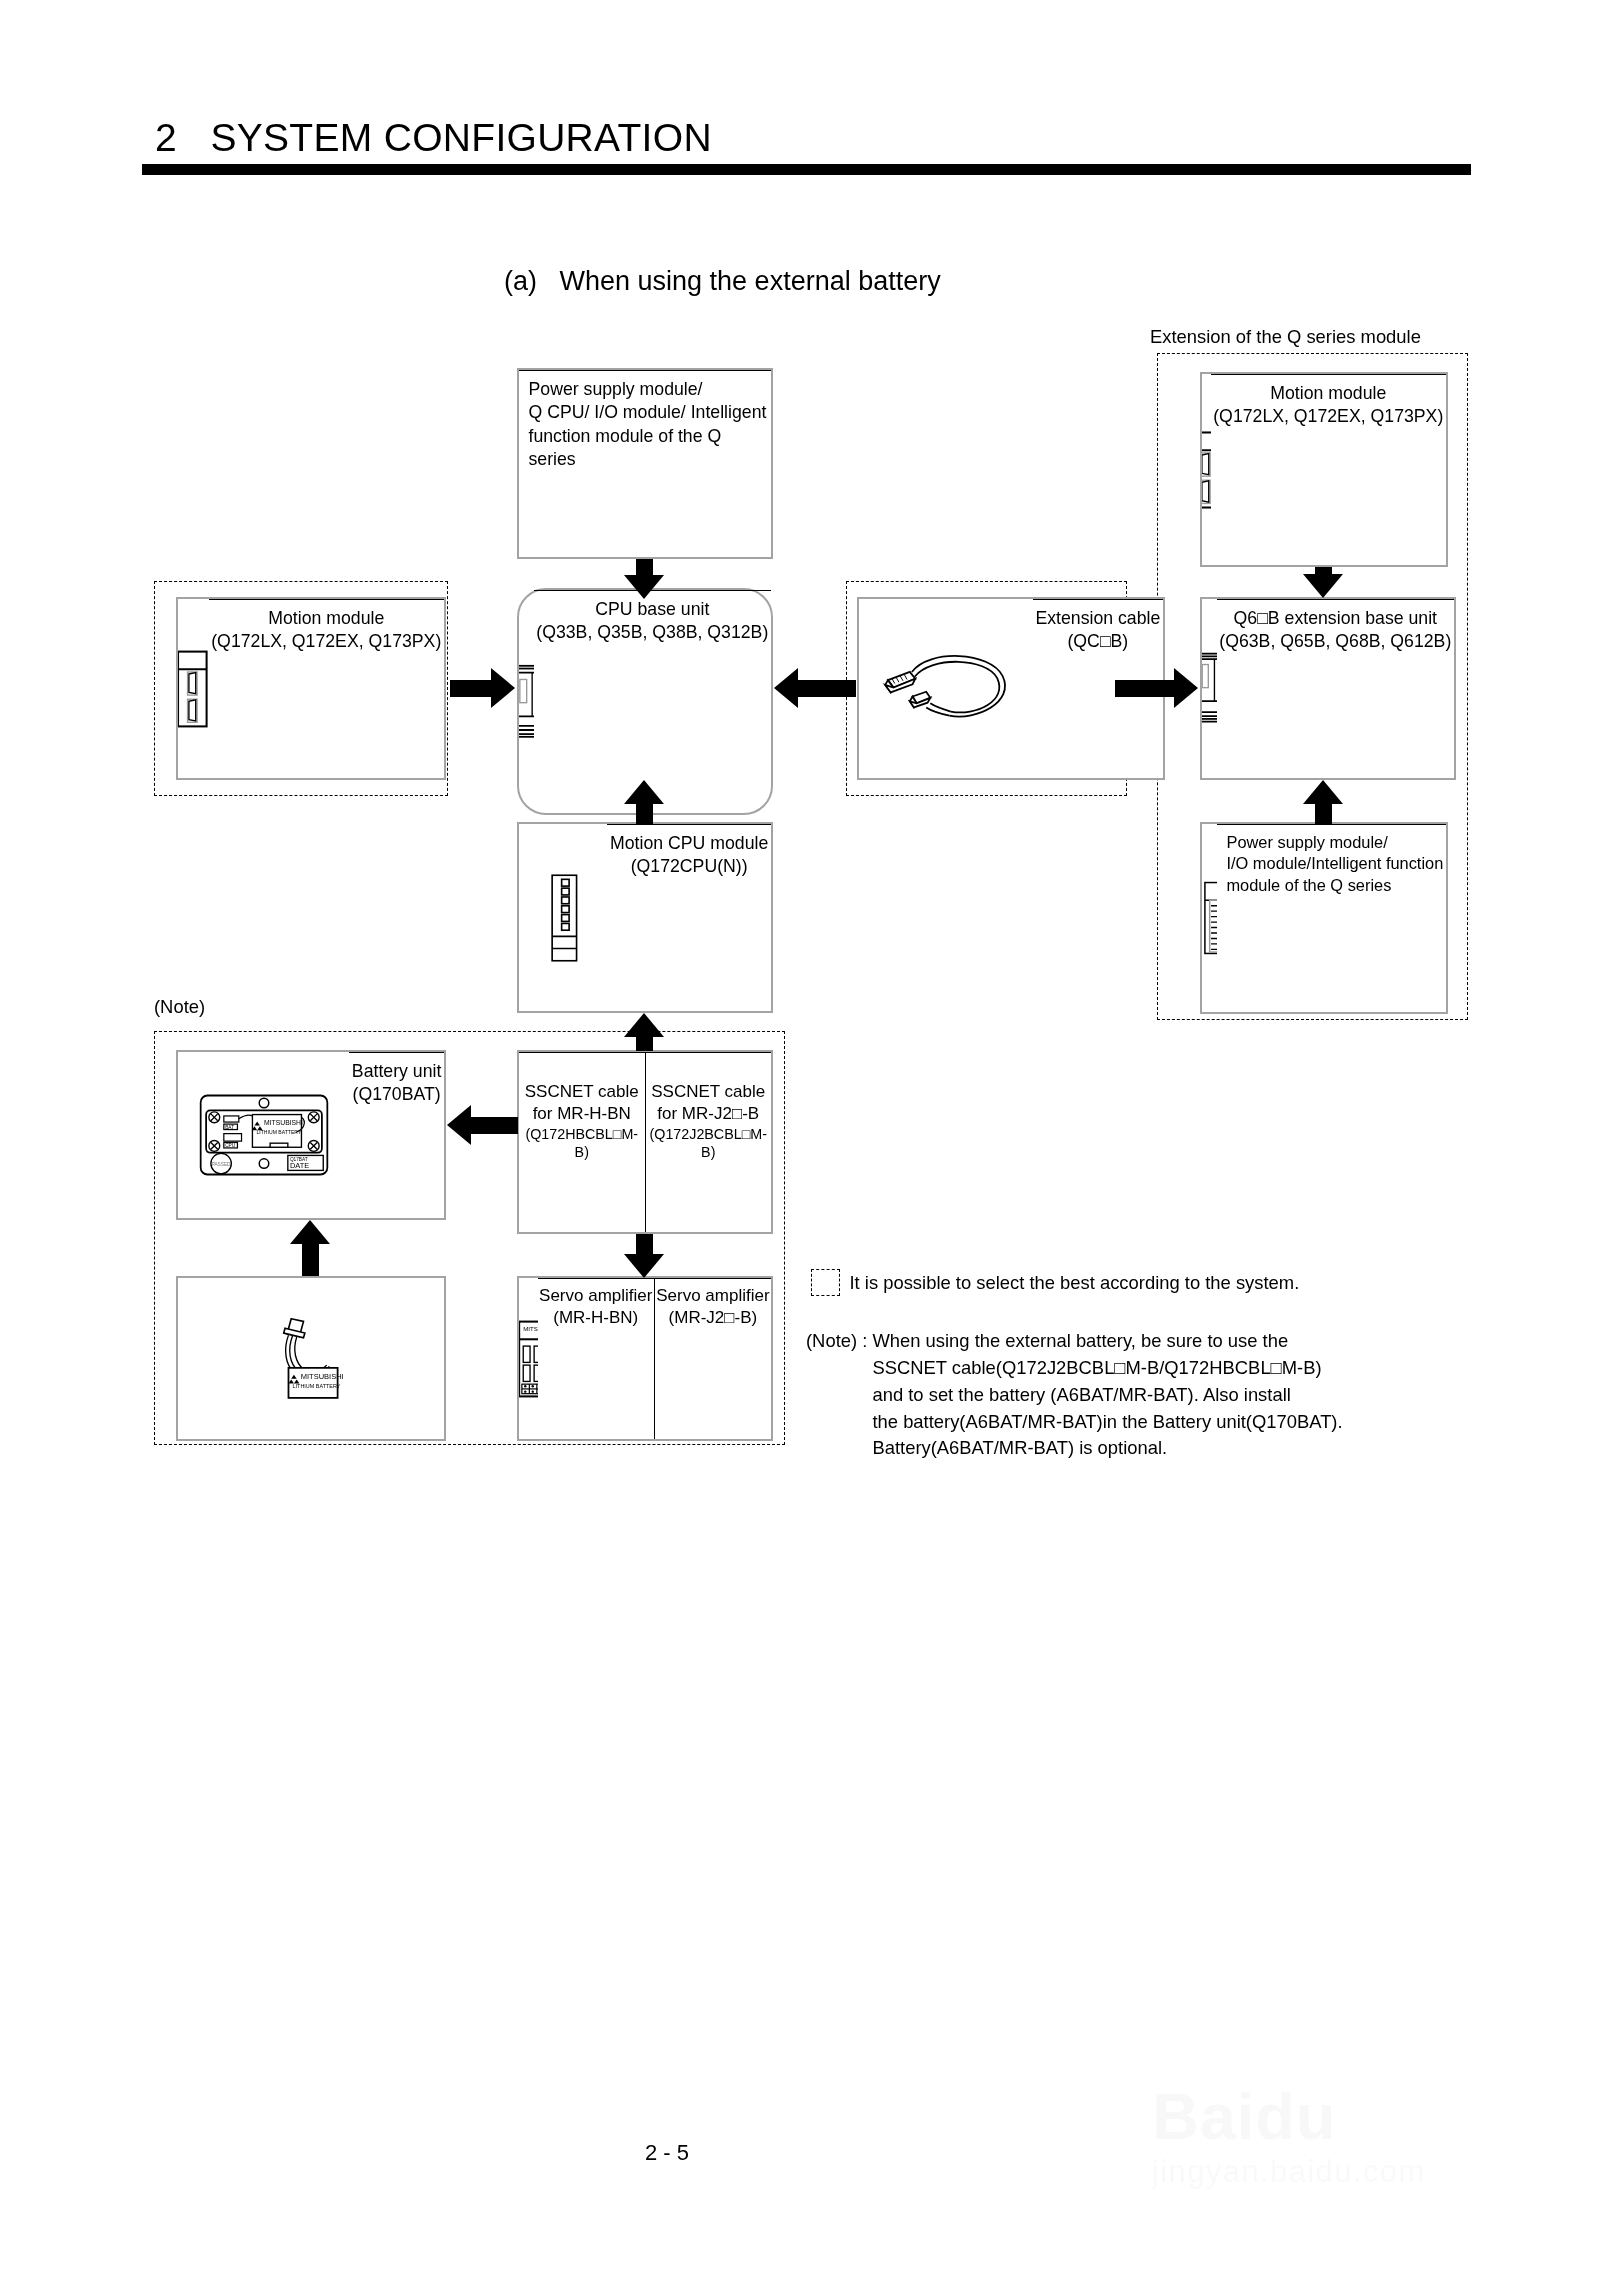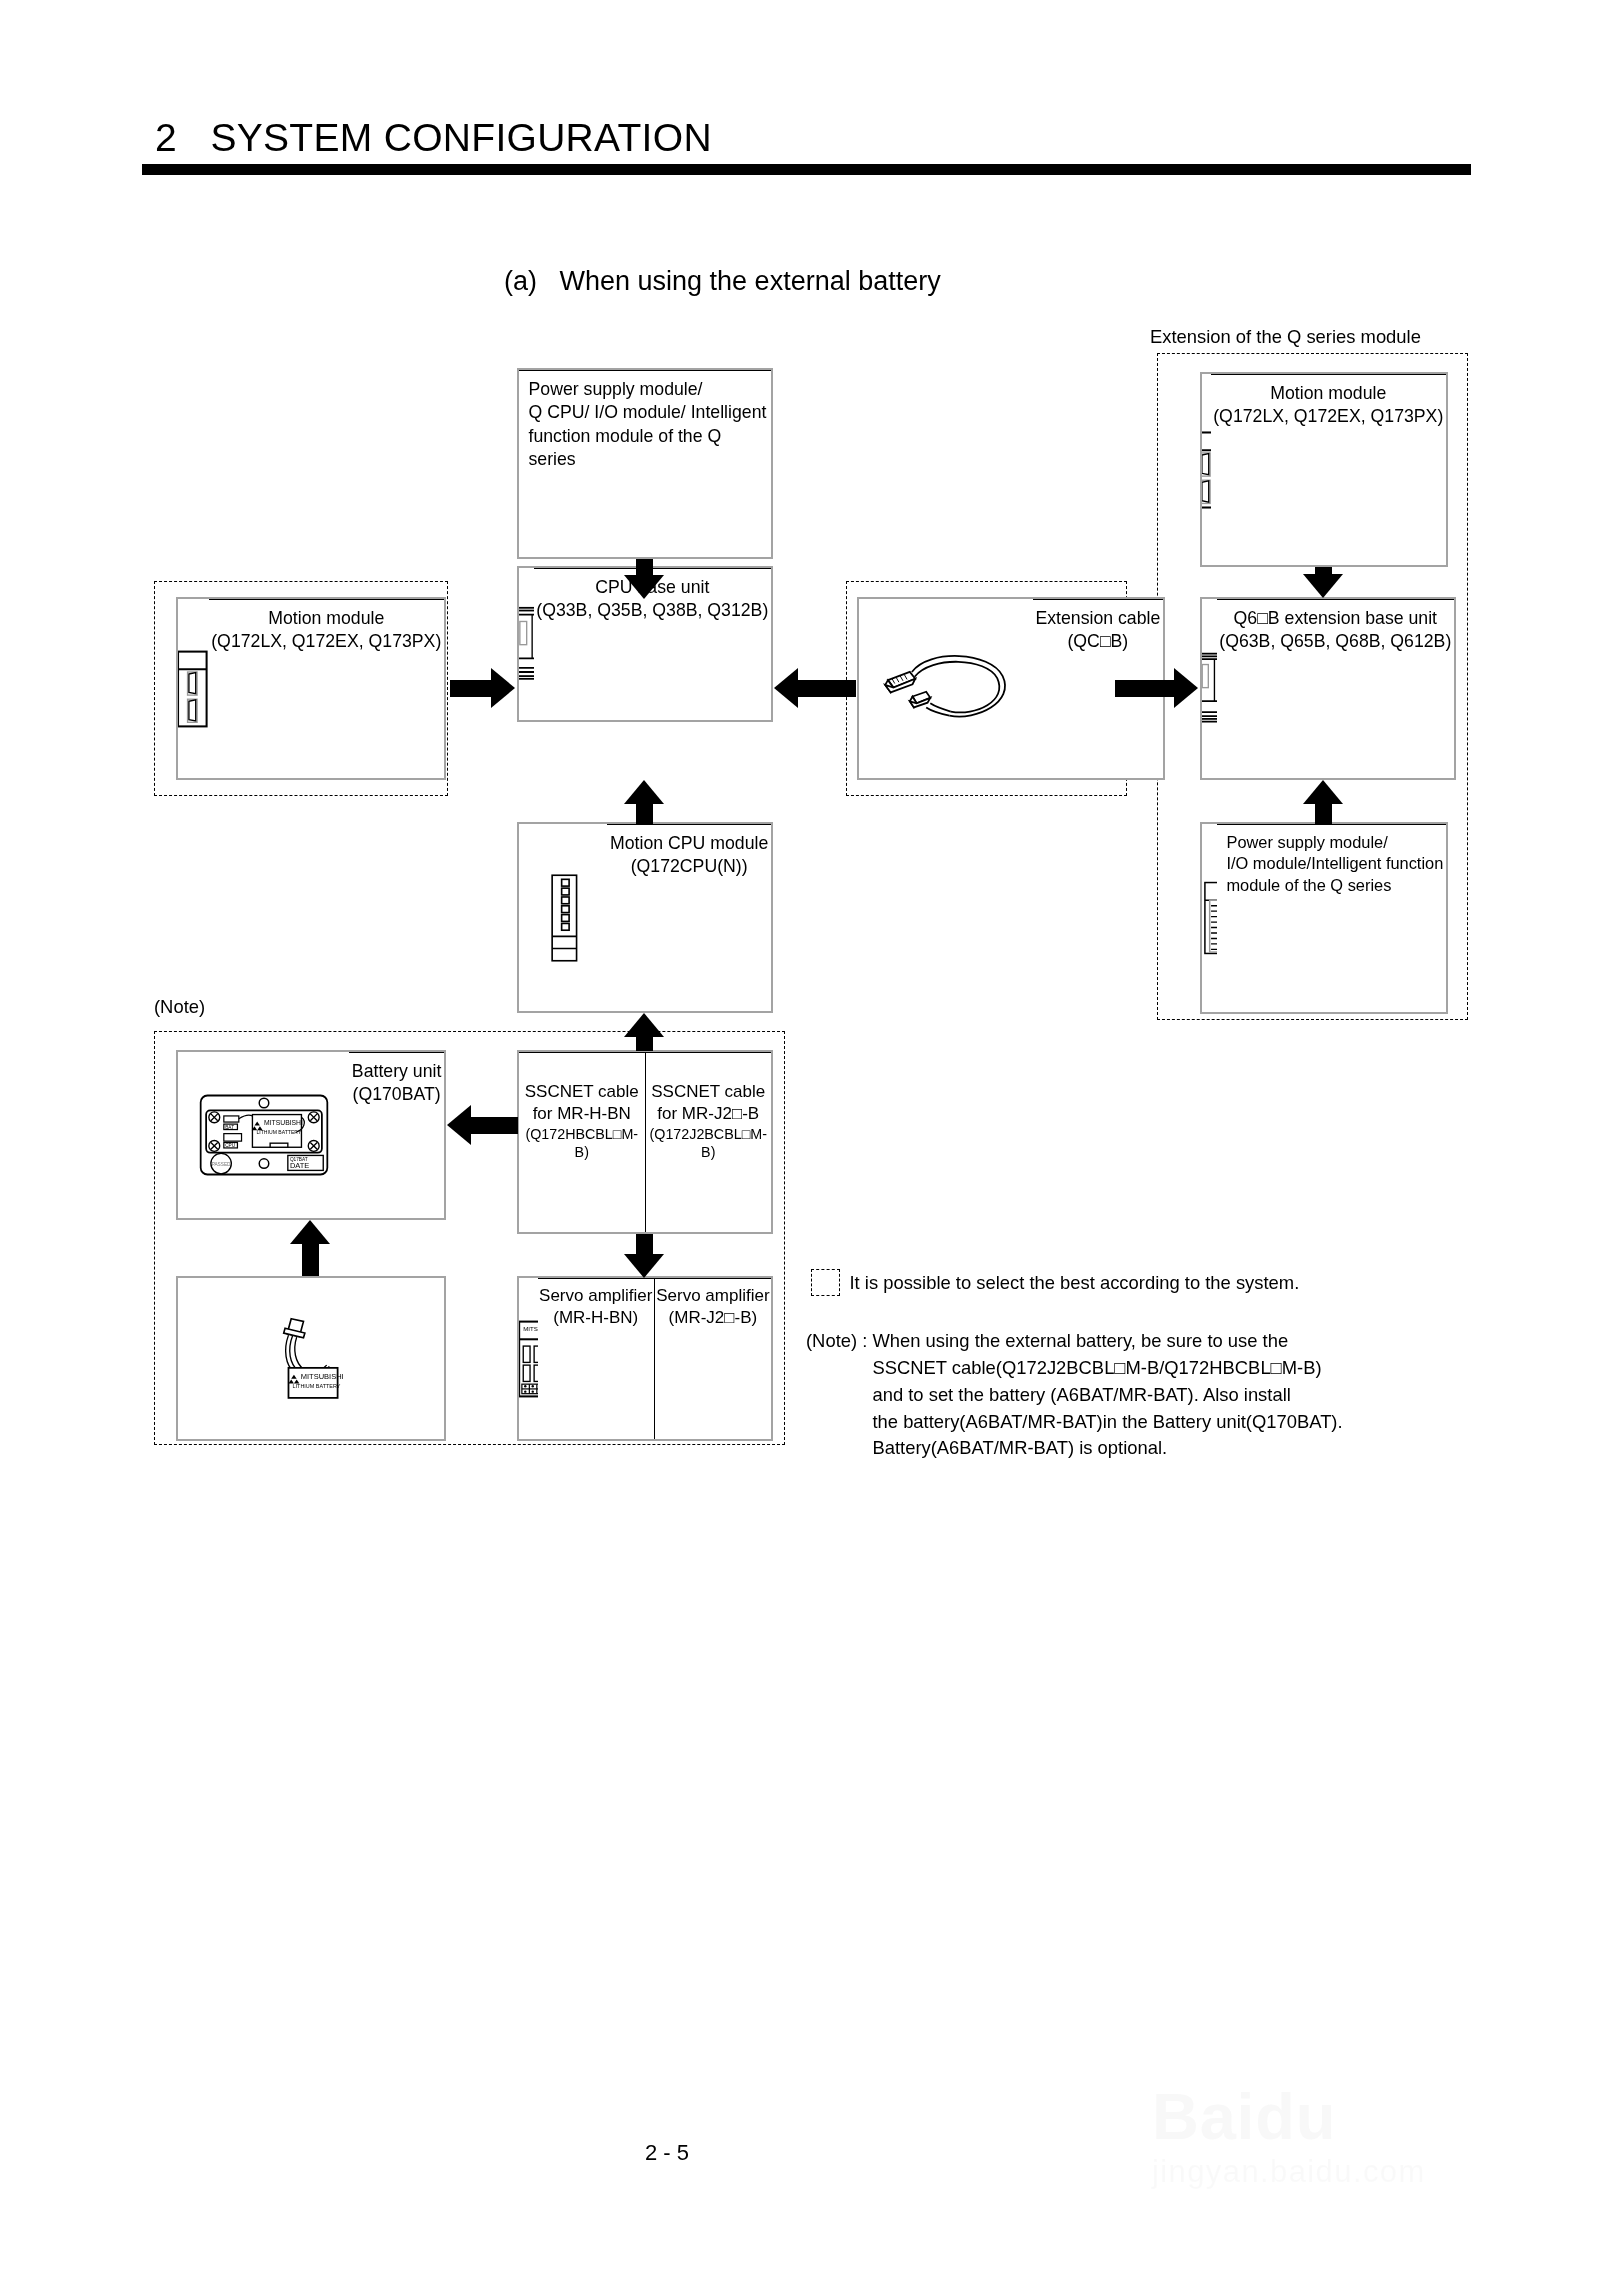--- a/index.html
+++ b/index.html
@@ -103,21 +103,21 @@
     line-height: 1.3;
     padding: 5.5px 1.4px 4.1px;
     white-space: pre-line;
   }
   .cap-split > div + div { border-left: 1.4px solid #000; }
   .cap-split .sub { font-size: 14.3px; }
 
   
   #box-psu-top      { left: 517px;  top: 368px;  width: 256px;  height: 191px; }
   #box-motion-left  { left: 176px;  top: 597px;  width: 270px;  height: 183px; }
-  #box-cpu-base     { left: 517px;  top: 566px;  width: 256px;  height: 156px; }
+  #box-cpu-base     { left: 517px;  top: 588px;  width: 256px;  height: 227px; border-radius: 29px; }
   #box-ext-cable    { left: 857px; top: 597px;  width: 308px;  height: 183px; }
   #box-motion-right { left: 1200px; top: 372px;  width: 248px;  height: 195px; }
   #box-q6b          { left: 1200px; top: 597px;  width: 256px;  height: 183px; }
   #box-psu-right    { left: 1200px; top: 822px; width: 248px;  height: 192px; }
   #box-motion-cpu   { left: 517px;  top: 822px; width: 256px;  height: 191px; }
   #box-battery-unit { left: 176px;  top: 1050px; width: 270px;  height: 170px; }
   #box-sscnet       { left: 517px;  top: 1050px; width: 256px;  height: 184px; }
   #box-battery      { left: 176px;  top: 1276px; width: 270px;  height: 165px; }
   #box-servo        { left: 517px;  top: 1276px; width: 256px;  height: 165px; }
 

